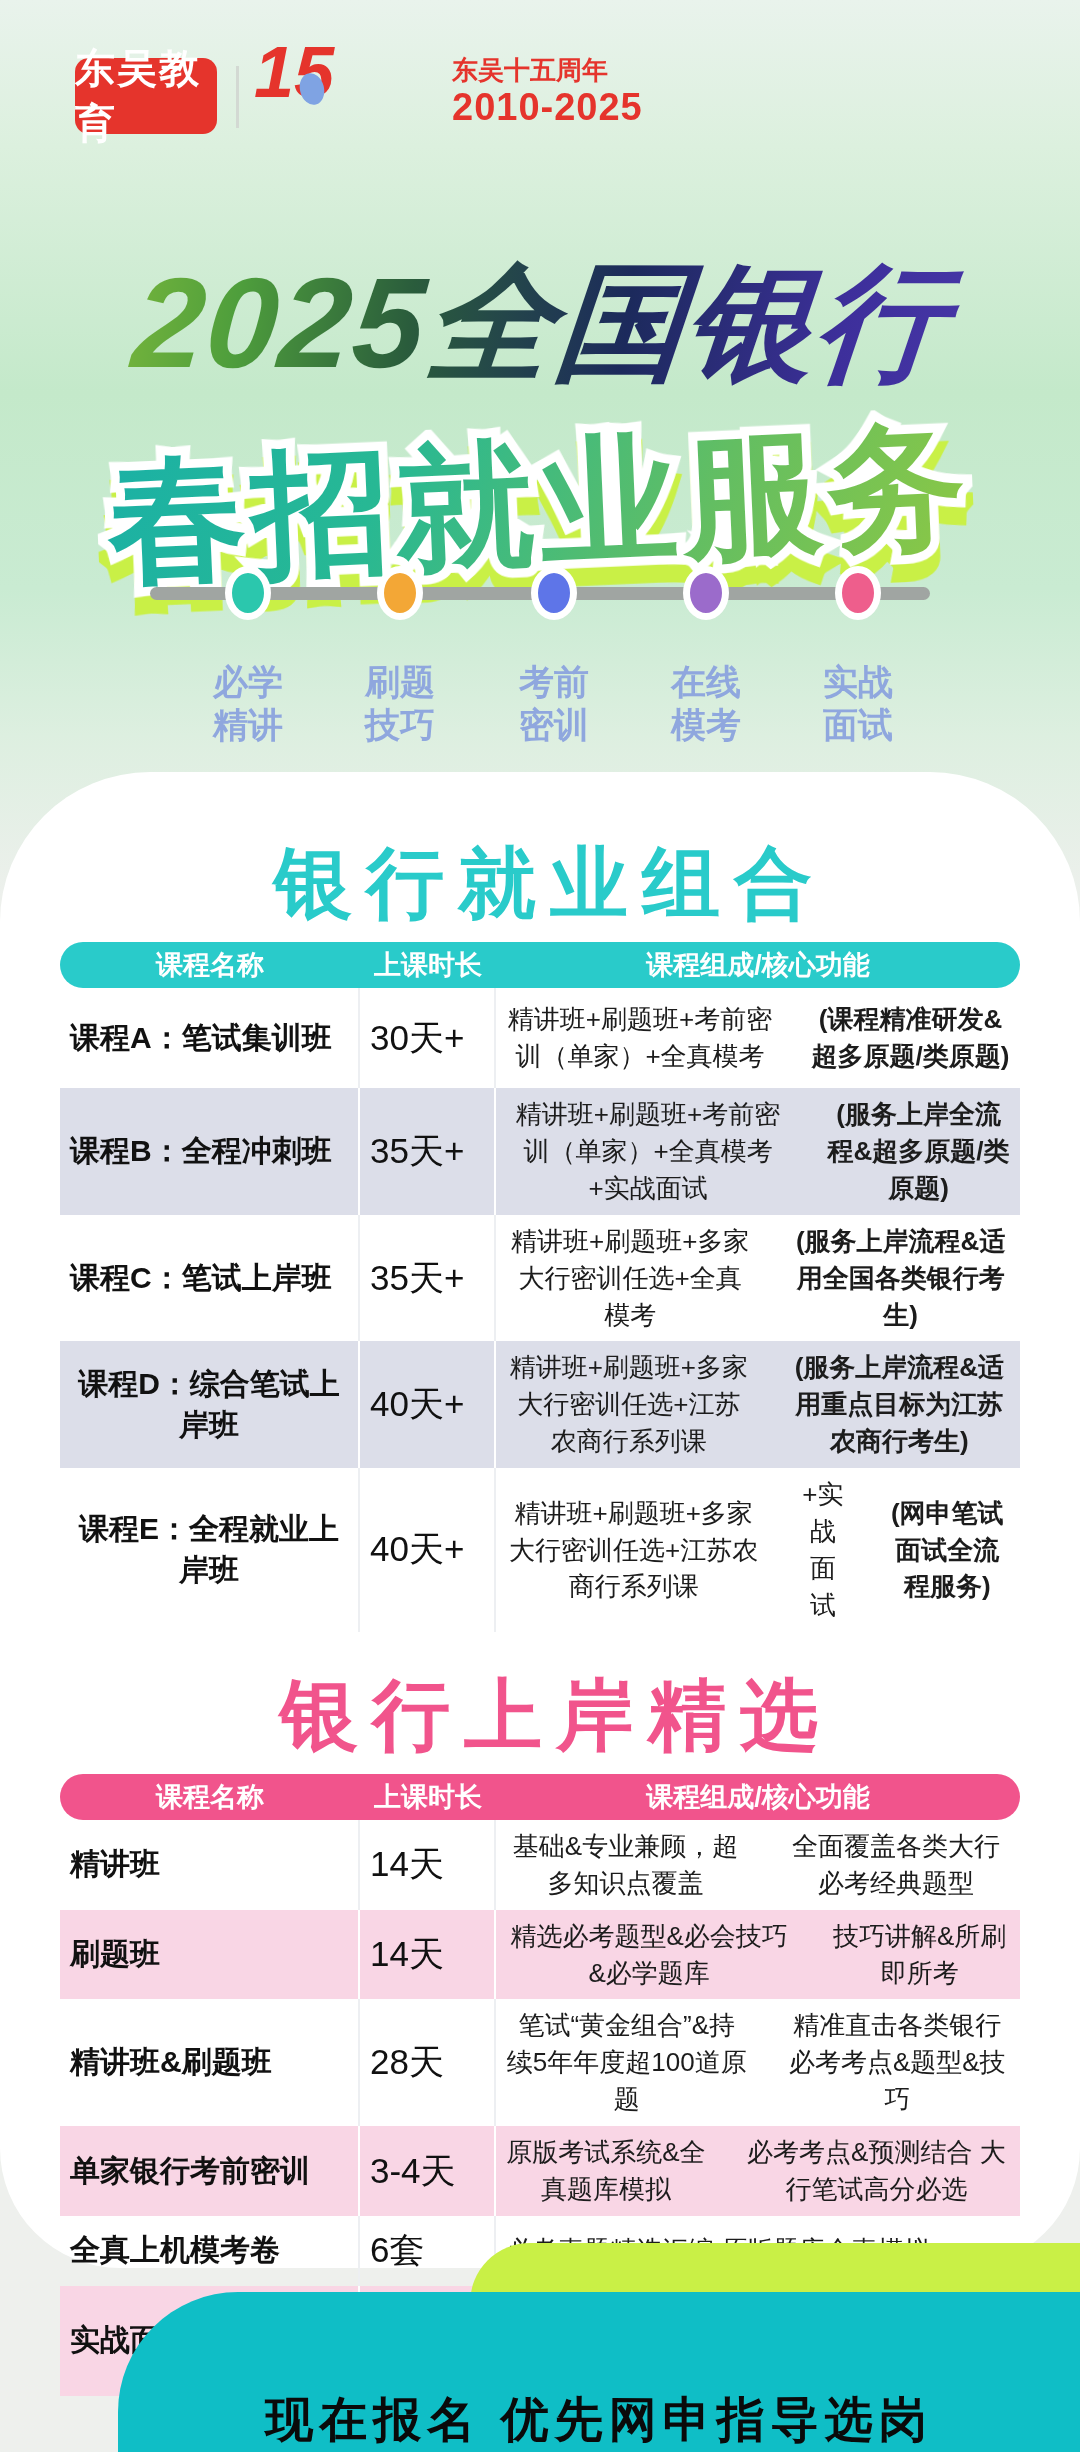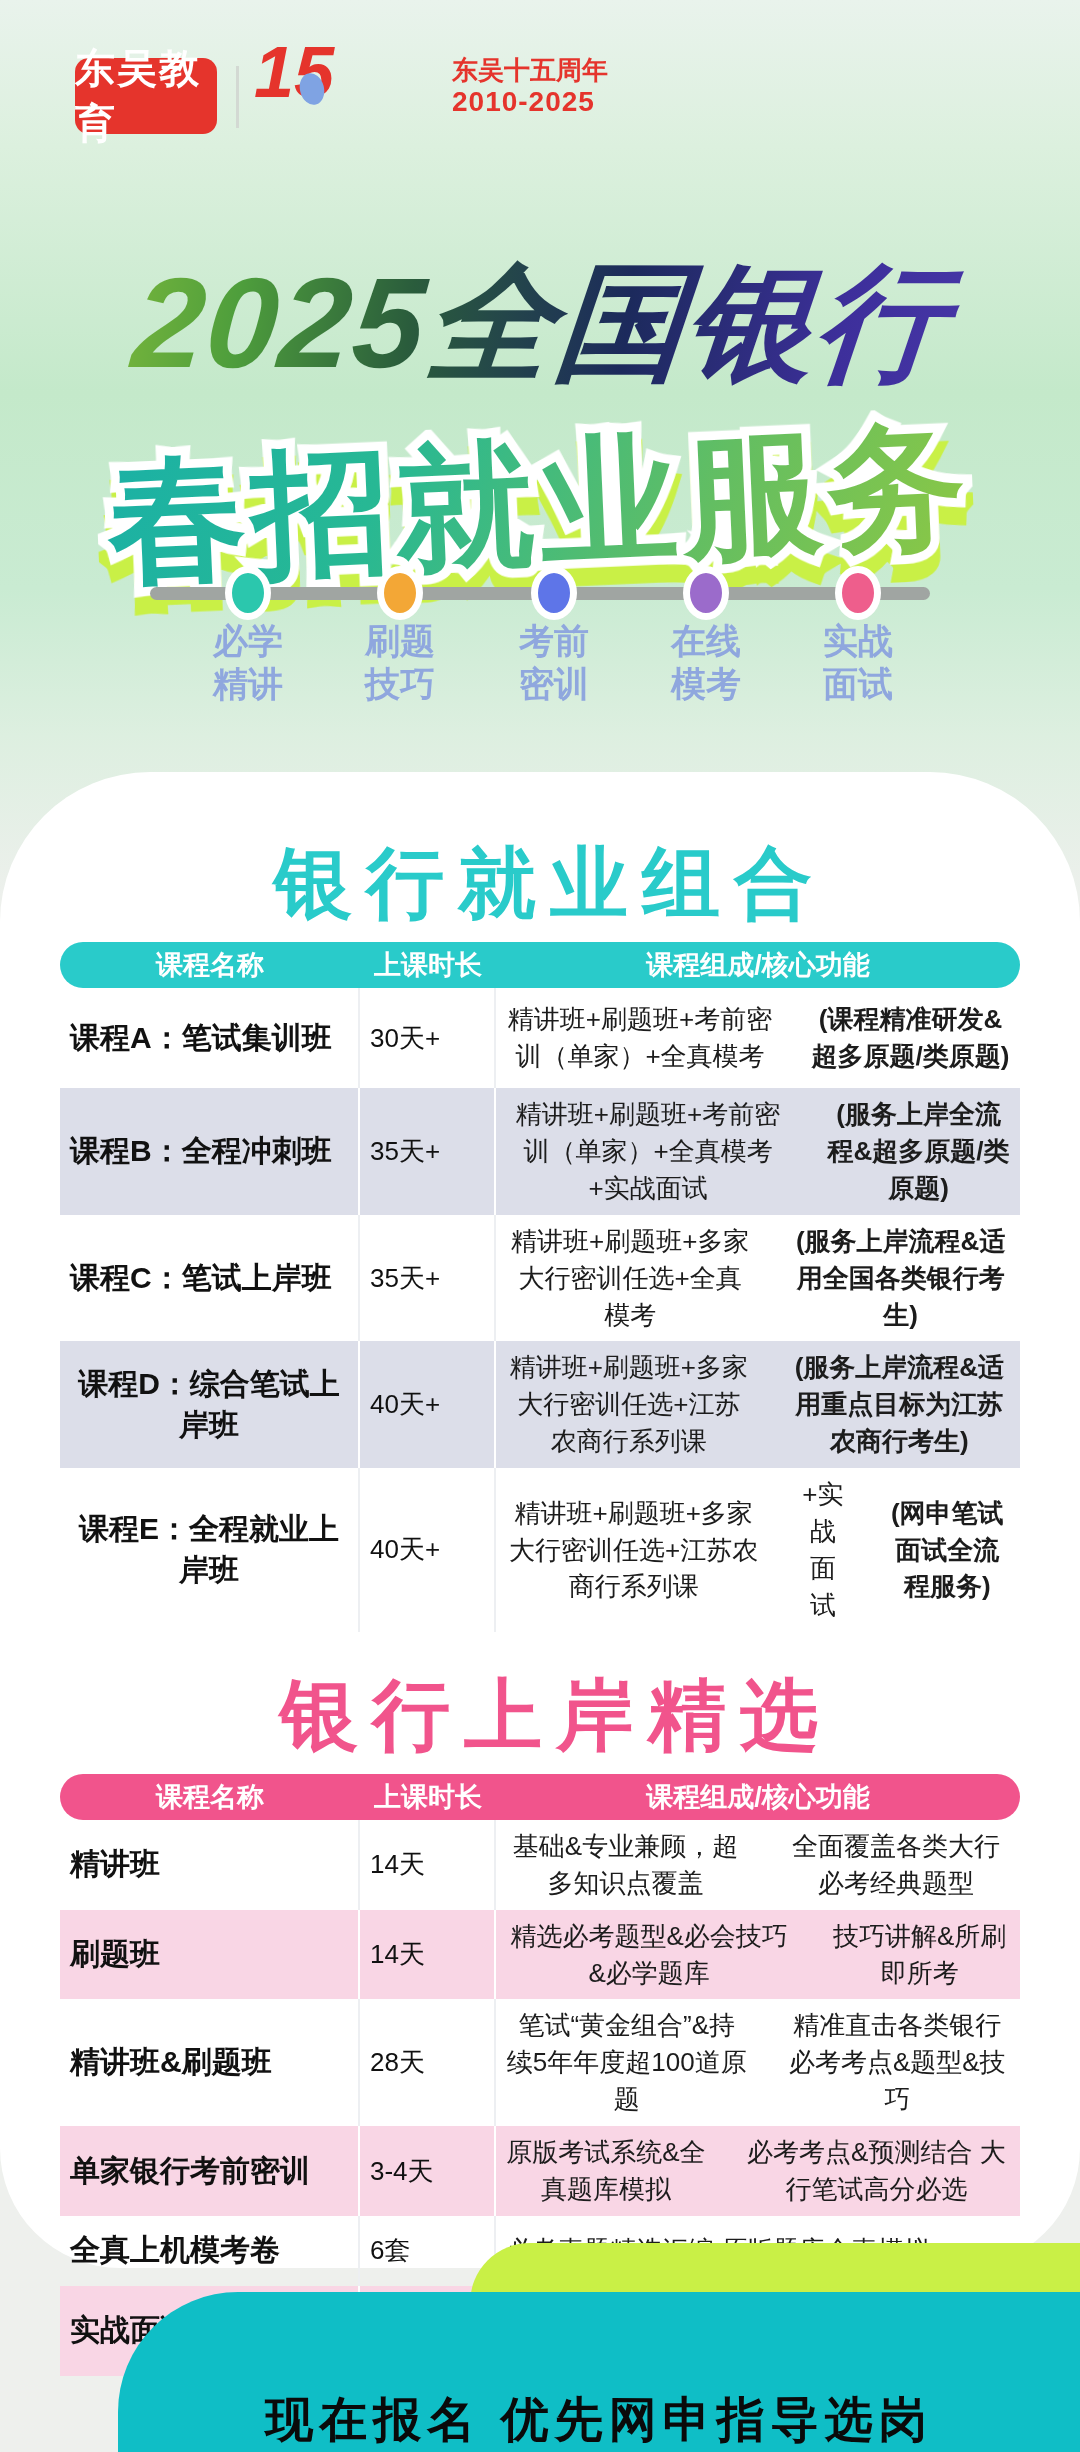--- a/index.html
+++ b/index.html
@@ -10,55 +10,55 @@
   }
   .abs{position:absolute;}
   
   .logo-box{left:75px;top:58px;width:142px;height:76px;background:var(--red);border-radius:14px;
     display:flex;align-items:center;justify-content:center;color:#fff;font-size:40px;font-weight:800;letter-spacing:2px;}
   .brand-divider{left:236px;top:66px;width:3px;height:62px;background:#D3D9D3;}
   .big15{left:254px;top:36px;font-size:72px;line-height:1;font-weight:900;font-style:italic;color:var(--red);position:absolute;}
   .big15 .blue-dot{position:absolute;left:58%;top:52%;width:24px;height:32px;background:#7FA3E3;border-radius:50%;transform:rotate(-14deg);}
   .anniv{left:452px;top:56px;color:var(--red);line-height:1.15;}
   .anniv .l1{font-size:26px;font-weight:800;}
-  .anniv .l2{font-size:28px;font-weight:700;letter-spacing:1px;}
+  .anniv .l2{font-size:38px;font-weight:700;letter-spacing:1px;}
   
   .hero1{left:0;right:0;top:238px;text-align:center;font-size:128px;font-weight:900;font-style:italic;
     transform:skewX(-5deg);letter-spacing:2px;color:#1C2A5C;
     background:linear-gradient(92deg,#9CCB3C 0%,#4E9E3C 22%,#2A5C3C 38%,#1C2A5C 58%,#3D2F9B 78%,#4D3BAF 100%);
     -webkit-background-clip:text;background-clip:text;-webkit-text-fill-color:transparent;}
   .hero2{left:0;right:0;top:412px;text-align:center;font-size:138px;font-weight:900;letter-spacing:6px;transform:rotate(-2.5deg);height:190px;}
   .hero2 .stroke{position:absolute;left:0;right:0;top:0;color:#fff;-webkit-text-stroke:18px #ffffff;
     filter:drop-shadow(0 18px 0 var(--lime));}
   .hero2 .fill{position:absolute;left:0;right:0;top:0;color:#13ADB2;
     background:linear-gradient(115deg,#16AEAC 0%,#27B894 35%,#63BE62 65%,#9ECC37 100%);
     -webkit-background-clip:text;background-clip:text;-webkit-text-fill-color:transparent;}
   
   .tl-bar{left:150px;top:587px;width:780px;height:13px;background:#A0A5A2;border-radius:8px;}
   .tl-dot{width:32px;height:40px;border:7px solid #fff;border-radius:50%;position:absolute;top:566px;}
-  .tl-label{position:absolute;top:620px;width:160px;text-align:center;color:var(--labelblue);
+  .tl-label{position:absolute;top:661px;width:160px;text-align:center;color:var(--labelblue);
     font-size:35px;font-weight:800;line-height:1.22;}
   
   .card{left:0;top:772px;width:1080px;height:1496px;background:#fff;border-radius:150px 150px 120px 120px;}
   .sec-title{text-align:center;font-weight:900;font-size:78px;letter-spacing:14px;line-height:1;}
   .sec-title.t1{color:var(--accent1);padding-top:72px;margin-left:20px;}
   .sec-title.t2{color:var(--accent2);padding-top:44px;padding-left:32px;}
   .table{width:960px;margin:20px auto 0;}
   .thead{display:grid;grid-template-columns:300px 136px 1fr;height:46px;border-radius:26px;
     color:#fff;font-size:27px;font-weight:700;align-items:center;text-align:center;}
   .thead.h1{background:var(--accent1);}
   .thead.h2{background:var(--accent2);}
   .row{display:grid;grid-template-columns:300px 136px 1fr;}
   .row .cell{display:flex;align-items:center;text-align:center;
     border-right:2px solid #EDEFF2;padding:8px 10px;box-sizing:border-box;gap:37px;}
   .row .cell:last-child{border-right:none;}
   .row.alt1{background:var(--alt1);} .row.alt1 .cell{border-right-color:#fff;}
   .row.alt2{background:var(--alt2);} .row.alt2 .cell{border-right-color:#fff;}
   .cell.name{font-size:30px;font-weight:800;color:#111;}
-  .cell.dur{font-size:26px;font-weight:500;color:#111;padding-left:10px;}
+  .cell.dur{font-size:35px;font-weight:500;color:#111;padding-left:10px;}
   .cell.desc{font-size:26px;color:#1c1c1c;line-height:1.42;}
   .cell.desc .b{font-weight:800;}
   .t1 .row{min-height:100px;} .t2r .row{min-height:80px;}
   
   .lime-shape{left:470px;top:2243px;width:610px;height:110px;background:var(--lime);border-radius:60px 0 0 0;}
   .teal-shape{left:118px;top:2292px;width:962px;height:160px;background:var(--teal);border-radius:120px 0 0 0;
     display:flex;align-items:flex-end;justify-content:center;}
   .cta-text{font-size:48px;font-weight:900;color:#0A0A0A;letter-spacing:6px;}
 </style>
 </head>

